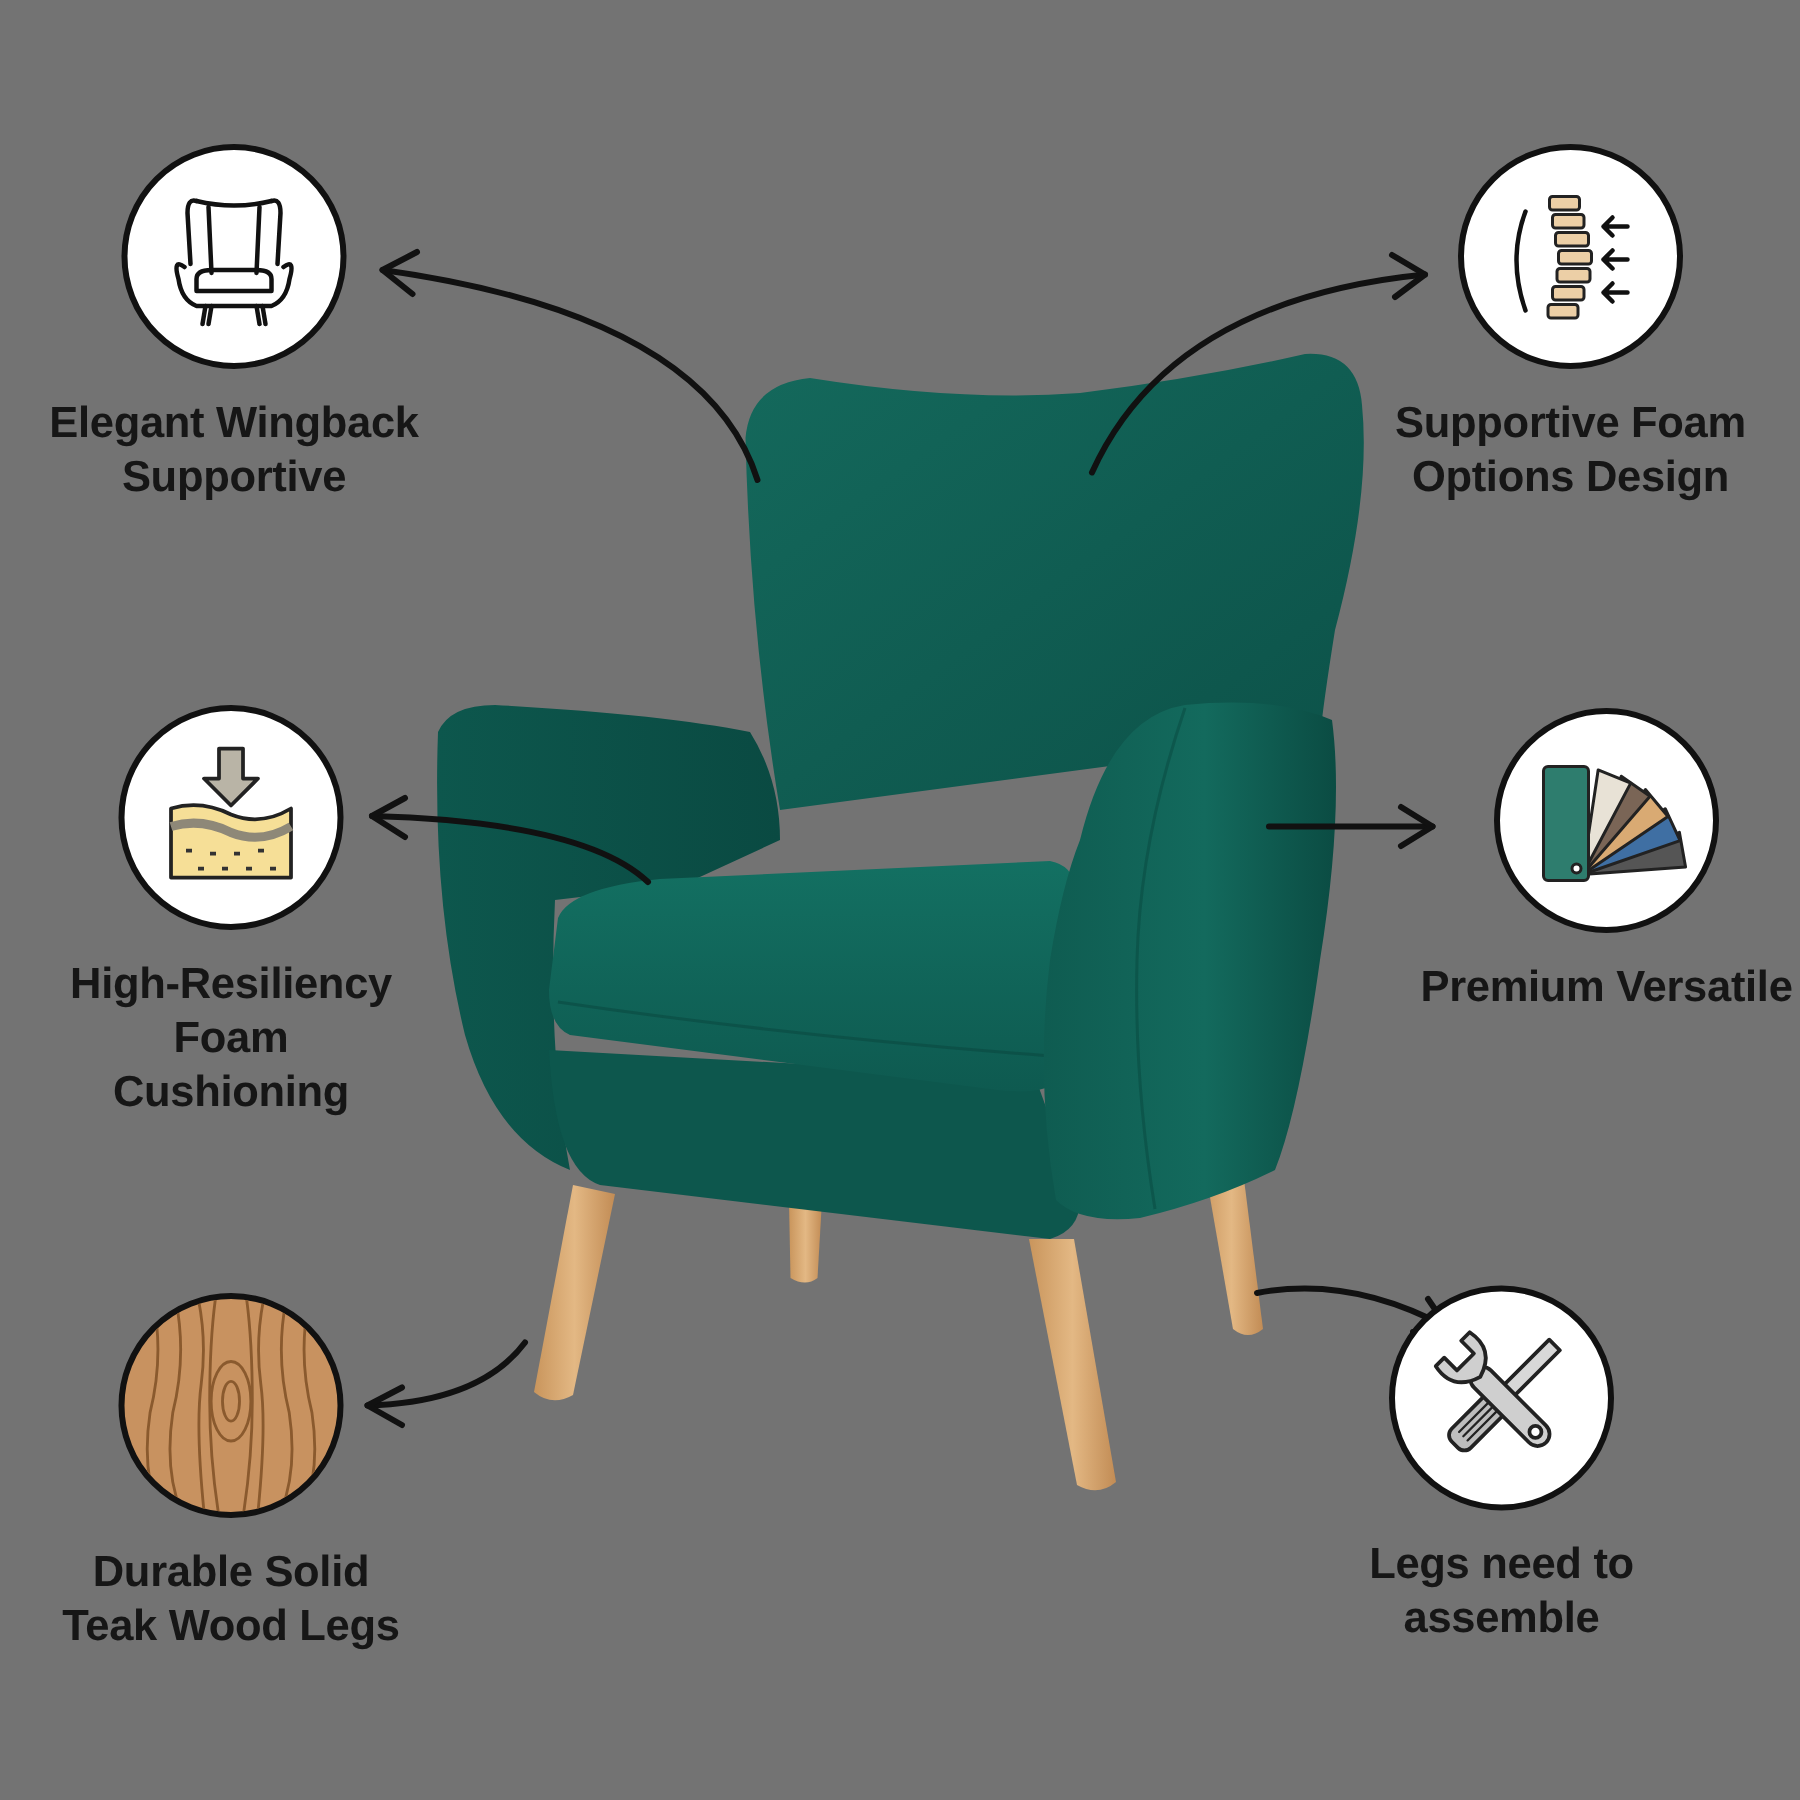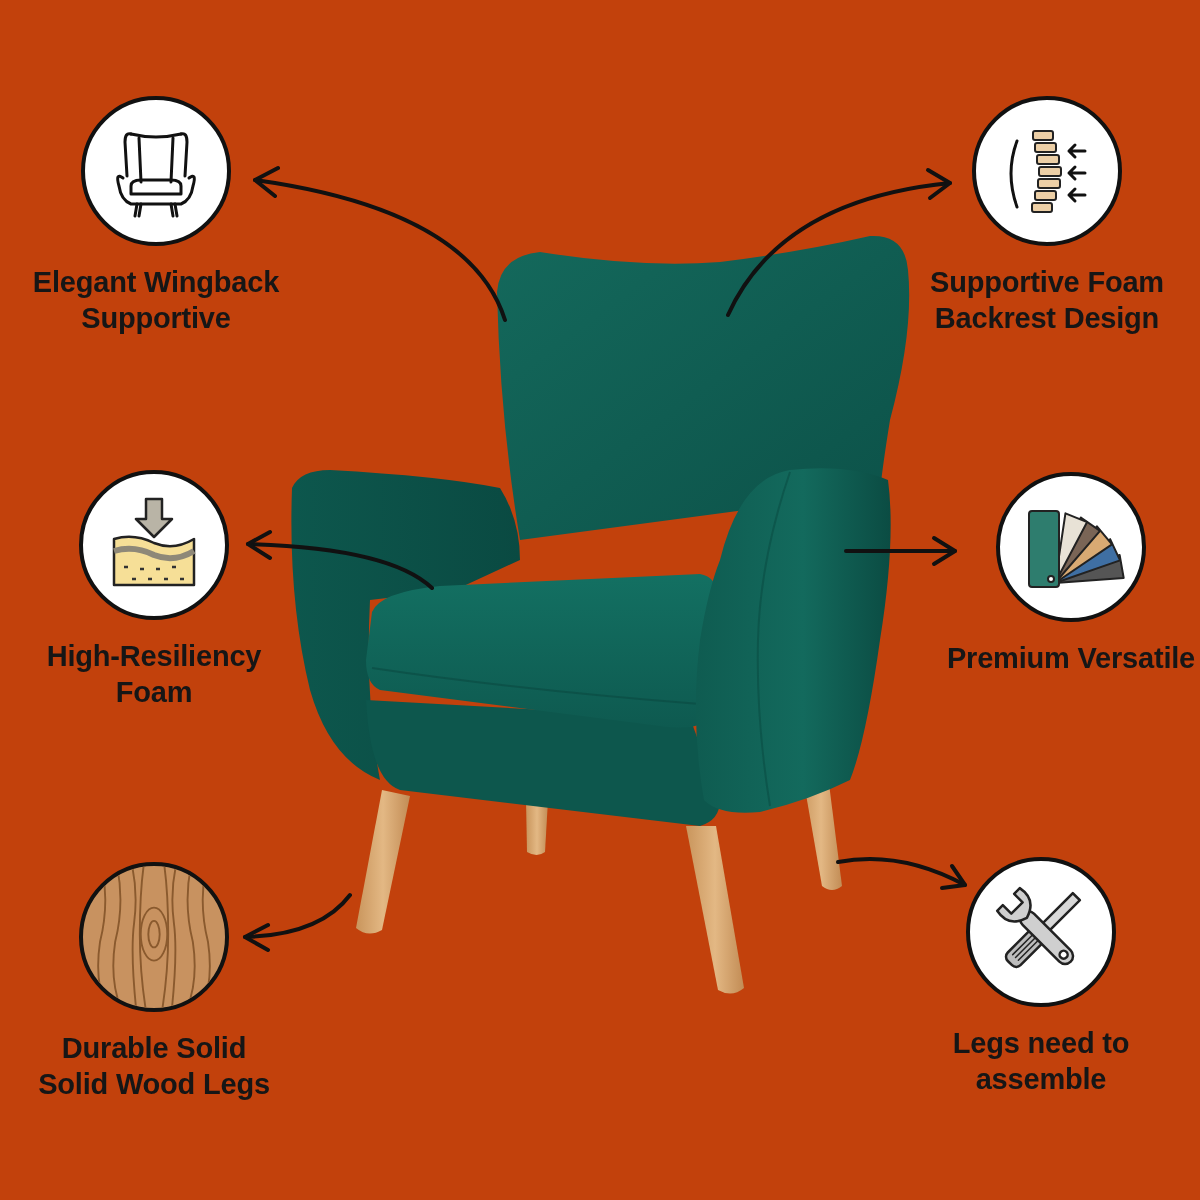--- a/index.html
+++ b/index.html
@@ -11,21 +11,21 @@
       width: 1200px;
       height: 1200px;
       position: relative;
       overflow: hidden;
       font-family: "Liberation Sans", "DejaVu Sans", sans-serif;
       color: #1a1a1a;
     }
     .stage {
       position: absolute;
       inset: 0;
-      background: #c2410c;
+      background: #737373;
     }
     .feature {
       position: absolute;
       width: 300px;
       text-align: center;
     }
     .badge {
       width: 150px;
       height: 150px;
       border: 4px solid #111111;
@@ -169,21 +169,21 @@
           <rect x="48" y="80" width="21" height="9" rx="2"></rect>
           <rect x="45" y="92" width="20" height="9" rx="2"></rect>
         </g>
         <path d="M98 40 L82 40 M88 34 L82 40 L88 46"></path>
         <path d="M98 62 L82 62 M88 56 L82 62 L88 68"></path>
         <path d="M98 84 L82 84 M88 78 L82 84 L88 90"></path>
       </svg>
     </div>
     <div class="caption">
       <span>Supportive Foam</span>
-      <span>Backrest Design</span>
+      <span>Options Design</span>
     </div>
   </div>
 
   <div class="feature" style="left:4px; top:470px;">
     <div class="badge">
       <svg width="120" height="120" viewBox="0 0 120 120" stroke="#222" stroke-width="2.5" stroke-linejoin="round">
         <path d="M52 14 L68 14 L68 34 L78 34 L60 52 L42 34 L52 34 Z" fill="#b9b4a6"></path>
         <path d="M20 54 Q40 48 60 58 Q80 66 100 54 L100 100 L20 100 Z" fill="#f6df97"></path>
         <path d="M20 66 Q40 60 60 70 Q80 78 100 66" fill="none" stroke="#8e8878" stroke-width="6"></path>
         <g stroke="#333" stroke-width="2.5">
@@ -194,20 +194,21 @@
           <path d="M38 94 L42 94"></path>
             <path d="M54 94 L58 94"></path>
             <path d="M70 94 L74 94"></path>
             <path d="M86 94 L90 94"></path>
         </g>
       </svg>
     </div>
     <div class="caption">
       <span>High-Resiliency</span>
       <span>Foam</span>
+      <span>Cushioning</span>
     </div>
   </div>
 
   <div class="feature" style="left:921px; top:472px;">
     <div class="badge">
       <svg width="120" height="120" viewBox="0 0 120 120" stroke="#222" stroke-width="2" stroke-linejoin="round">
         <g transform="translate(44 96)">
           <path d="M0 0 L8 -70 L30 -62 Z" fill="#555555" transform="rotate(60)"></path>
           <path d="M0 0 L8 -70 L30 -62 Z" fill="#3f6fa3" transform="rotate(45)"></path>
           <path d="M0 0 L8 -70 L30 -62 Z" fill="#d9aa73" transform="rotate(30)"></path>
@@ -233,25 +234,25 @@
         <path d="M114 0 Q106 40 116 80 Q122 120 110 150"></path>
         <path d="M130 0 Q122 40 132 80 Q138 120 126 150"></path>
         <ellipse cx="75" cy="72" rx="14" ry="28"></ellipse>
         <ellipse cx="75" cy="72" rx="6" ry="14"></ellipse>
         <path d="M64 0 Q60 30 60 72 Q60 110 66 150"></path>
         <path d="M86 0 Q90 30 90 72 Q90 110 84 150"></path>
       </svg>
     </div>
     <div class="caption">
       <span>Durable Solid</span>
-      <span>Solid Wood Legs</span>
-    </div>
-  </div>
-
-  <div class="feature" style="left:891px; top:857px;">
+      <span>Teak Wood Legs</span>
+    </div>
+  </div>
+
+  <div class="feature" style="left:851px; top:857px;">
     <div class="badge">
       <svg width="120" height="120" viewBox="0 0 120 120" stroke="#222" stroke-width="2.5" stroke-linejoin="round" stroke-linecap="round">
 
         <g transform="rotate(45 60 60)">
           <rect x="55" y="10" width="10" height="48" fill="#d8d8d8"></rect>
           <rect x="51" y="58" width="18" height="46" rx="6" fill="#bdbdbd"></rect>
           <path d="M56 66 L56 96 M60 66 L60 96 M64 66 L64 96" stroke-width="1.5"></path>
         </g>
 
         <g transform="rotate(-45 60 60)">

